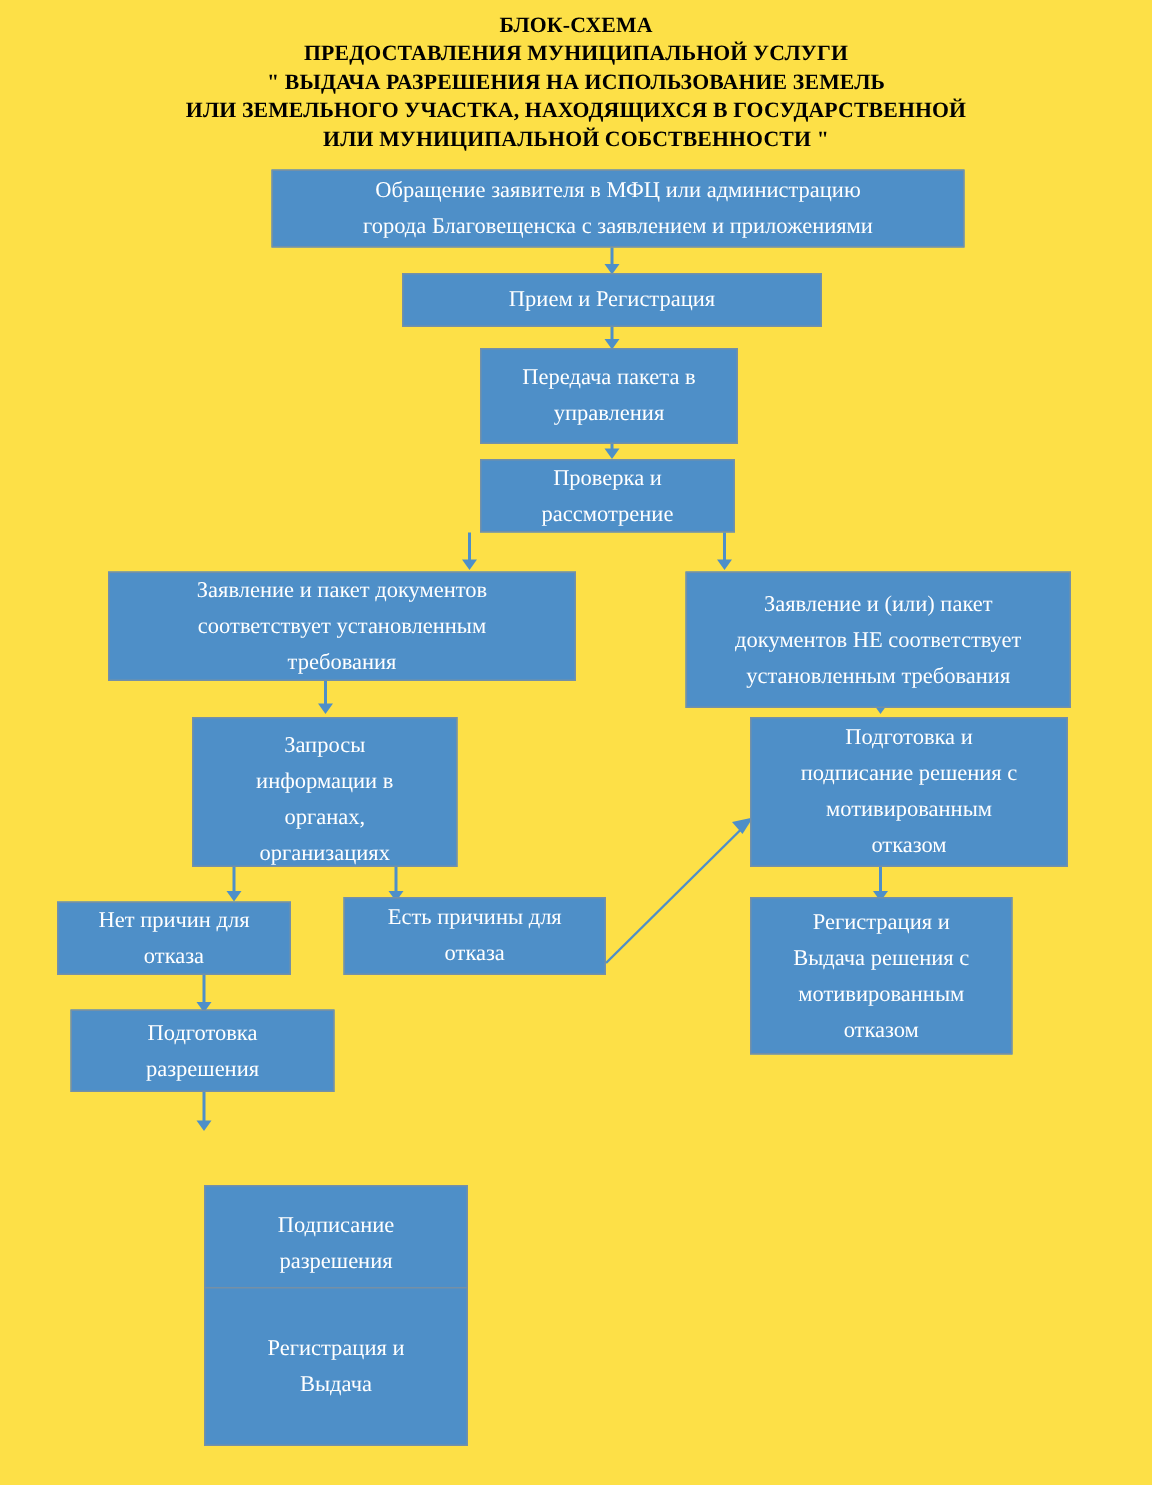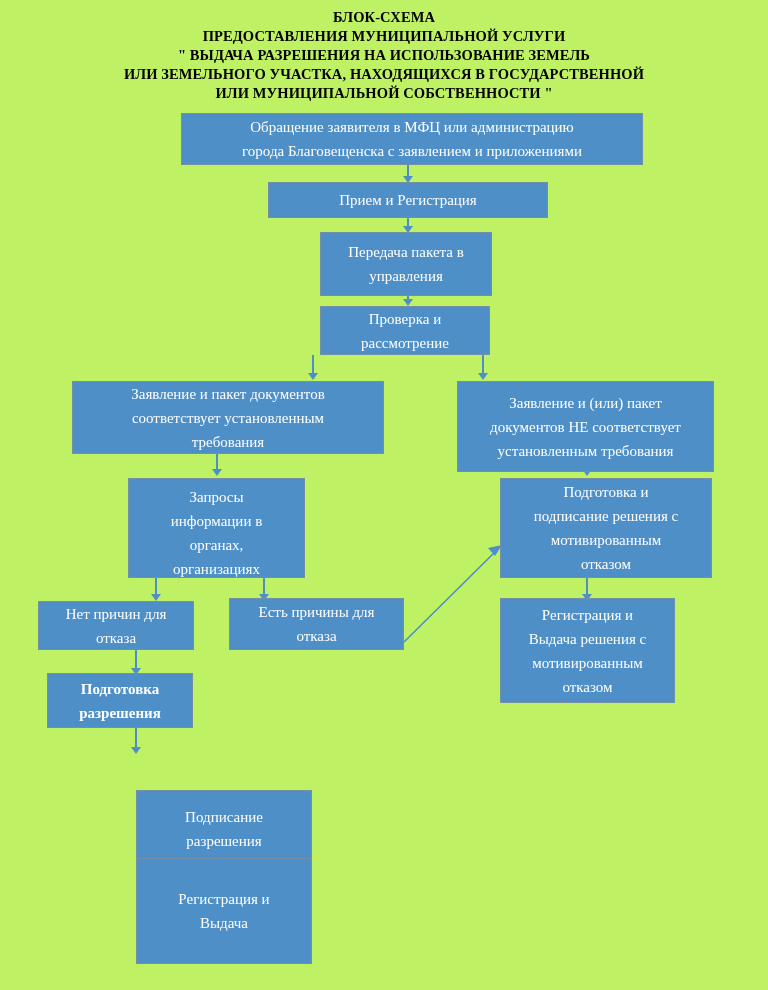--- a/index.html
+++ b/index.html
@@ -9,21 +9,21 @@
   }
   body {
     font-family: "Liberation Serif", "DejaVu Serif", serif;
     -webkit-font-smoothing: antialiased;
   }
   #page {
     position: relative;
     width: 768px;
     height: 990px;
     overflow: hidden;
-    background: #bef264;
+    background: #fde047;
   }
 
   
   #title-block {
     position: absolute;
     left: 0;
     top: 8px;
     width: 768px;
     text-align: center;
   }
@@ -196,21 +196,21 @@
 отказа</span>
   </div>
 
   <div class="node" style="left:500px; top:598px; width:175px; height:105px;">
     <span class="node-text">Регистрация и
 Выдача решения с
 мотивированным
 отказом</span>
   </div>
 
-  <div class="node" style="left:47px; top:673px; width:146px; height:55px;font-weight:bold;">
+  <div class="node" style="left:47px; top:673px; width:176px; height:55px;">
     <span class="node-text">Подготовка
 разрешения</span>
   </div>
 
   <div class="node" style="left:136px; top:790px; width:176px; height:77px;">
     <span class="node-text">Подписание
 разрешения</span>
   </div>
 
   <div class="node" style="left:136px; top:858px; width:176px; height:106px;">

